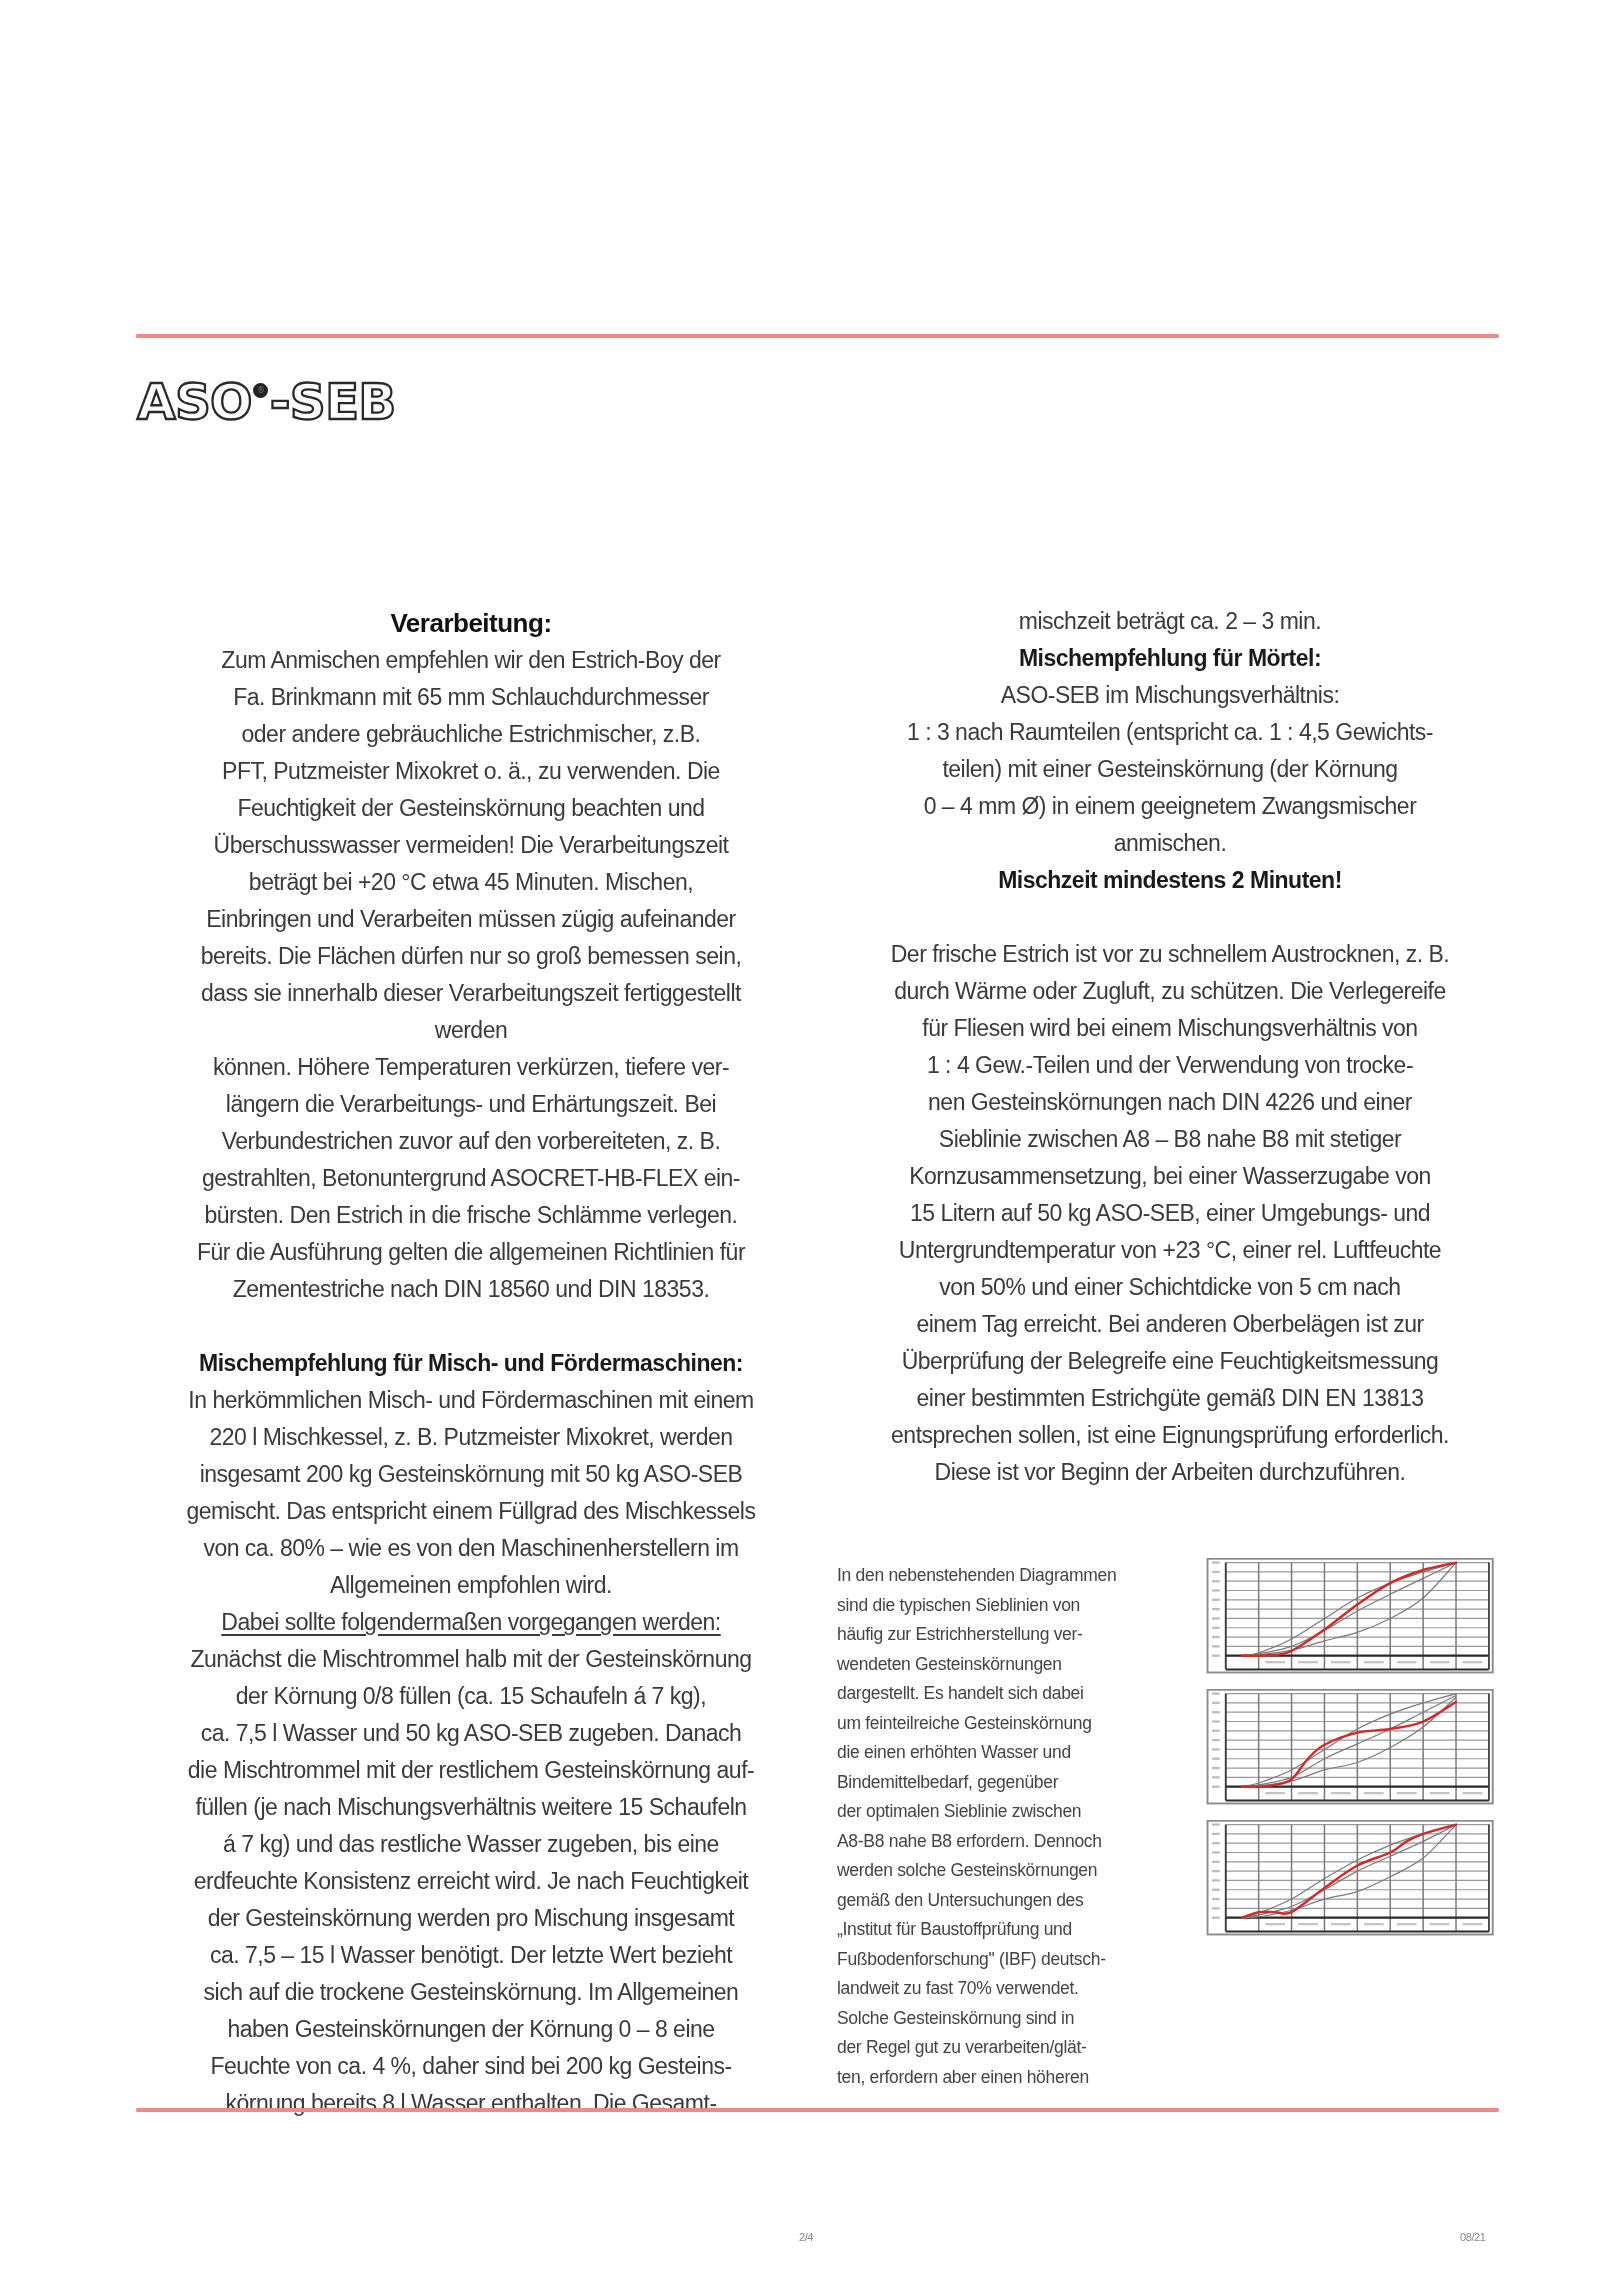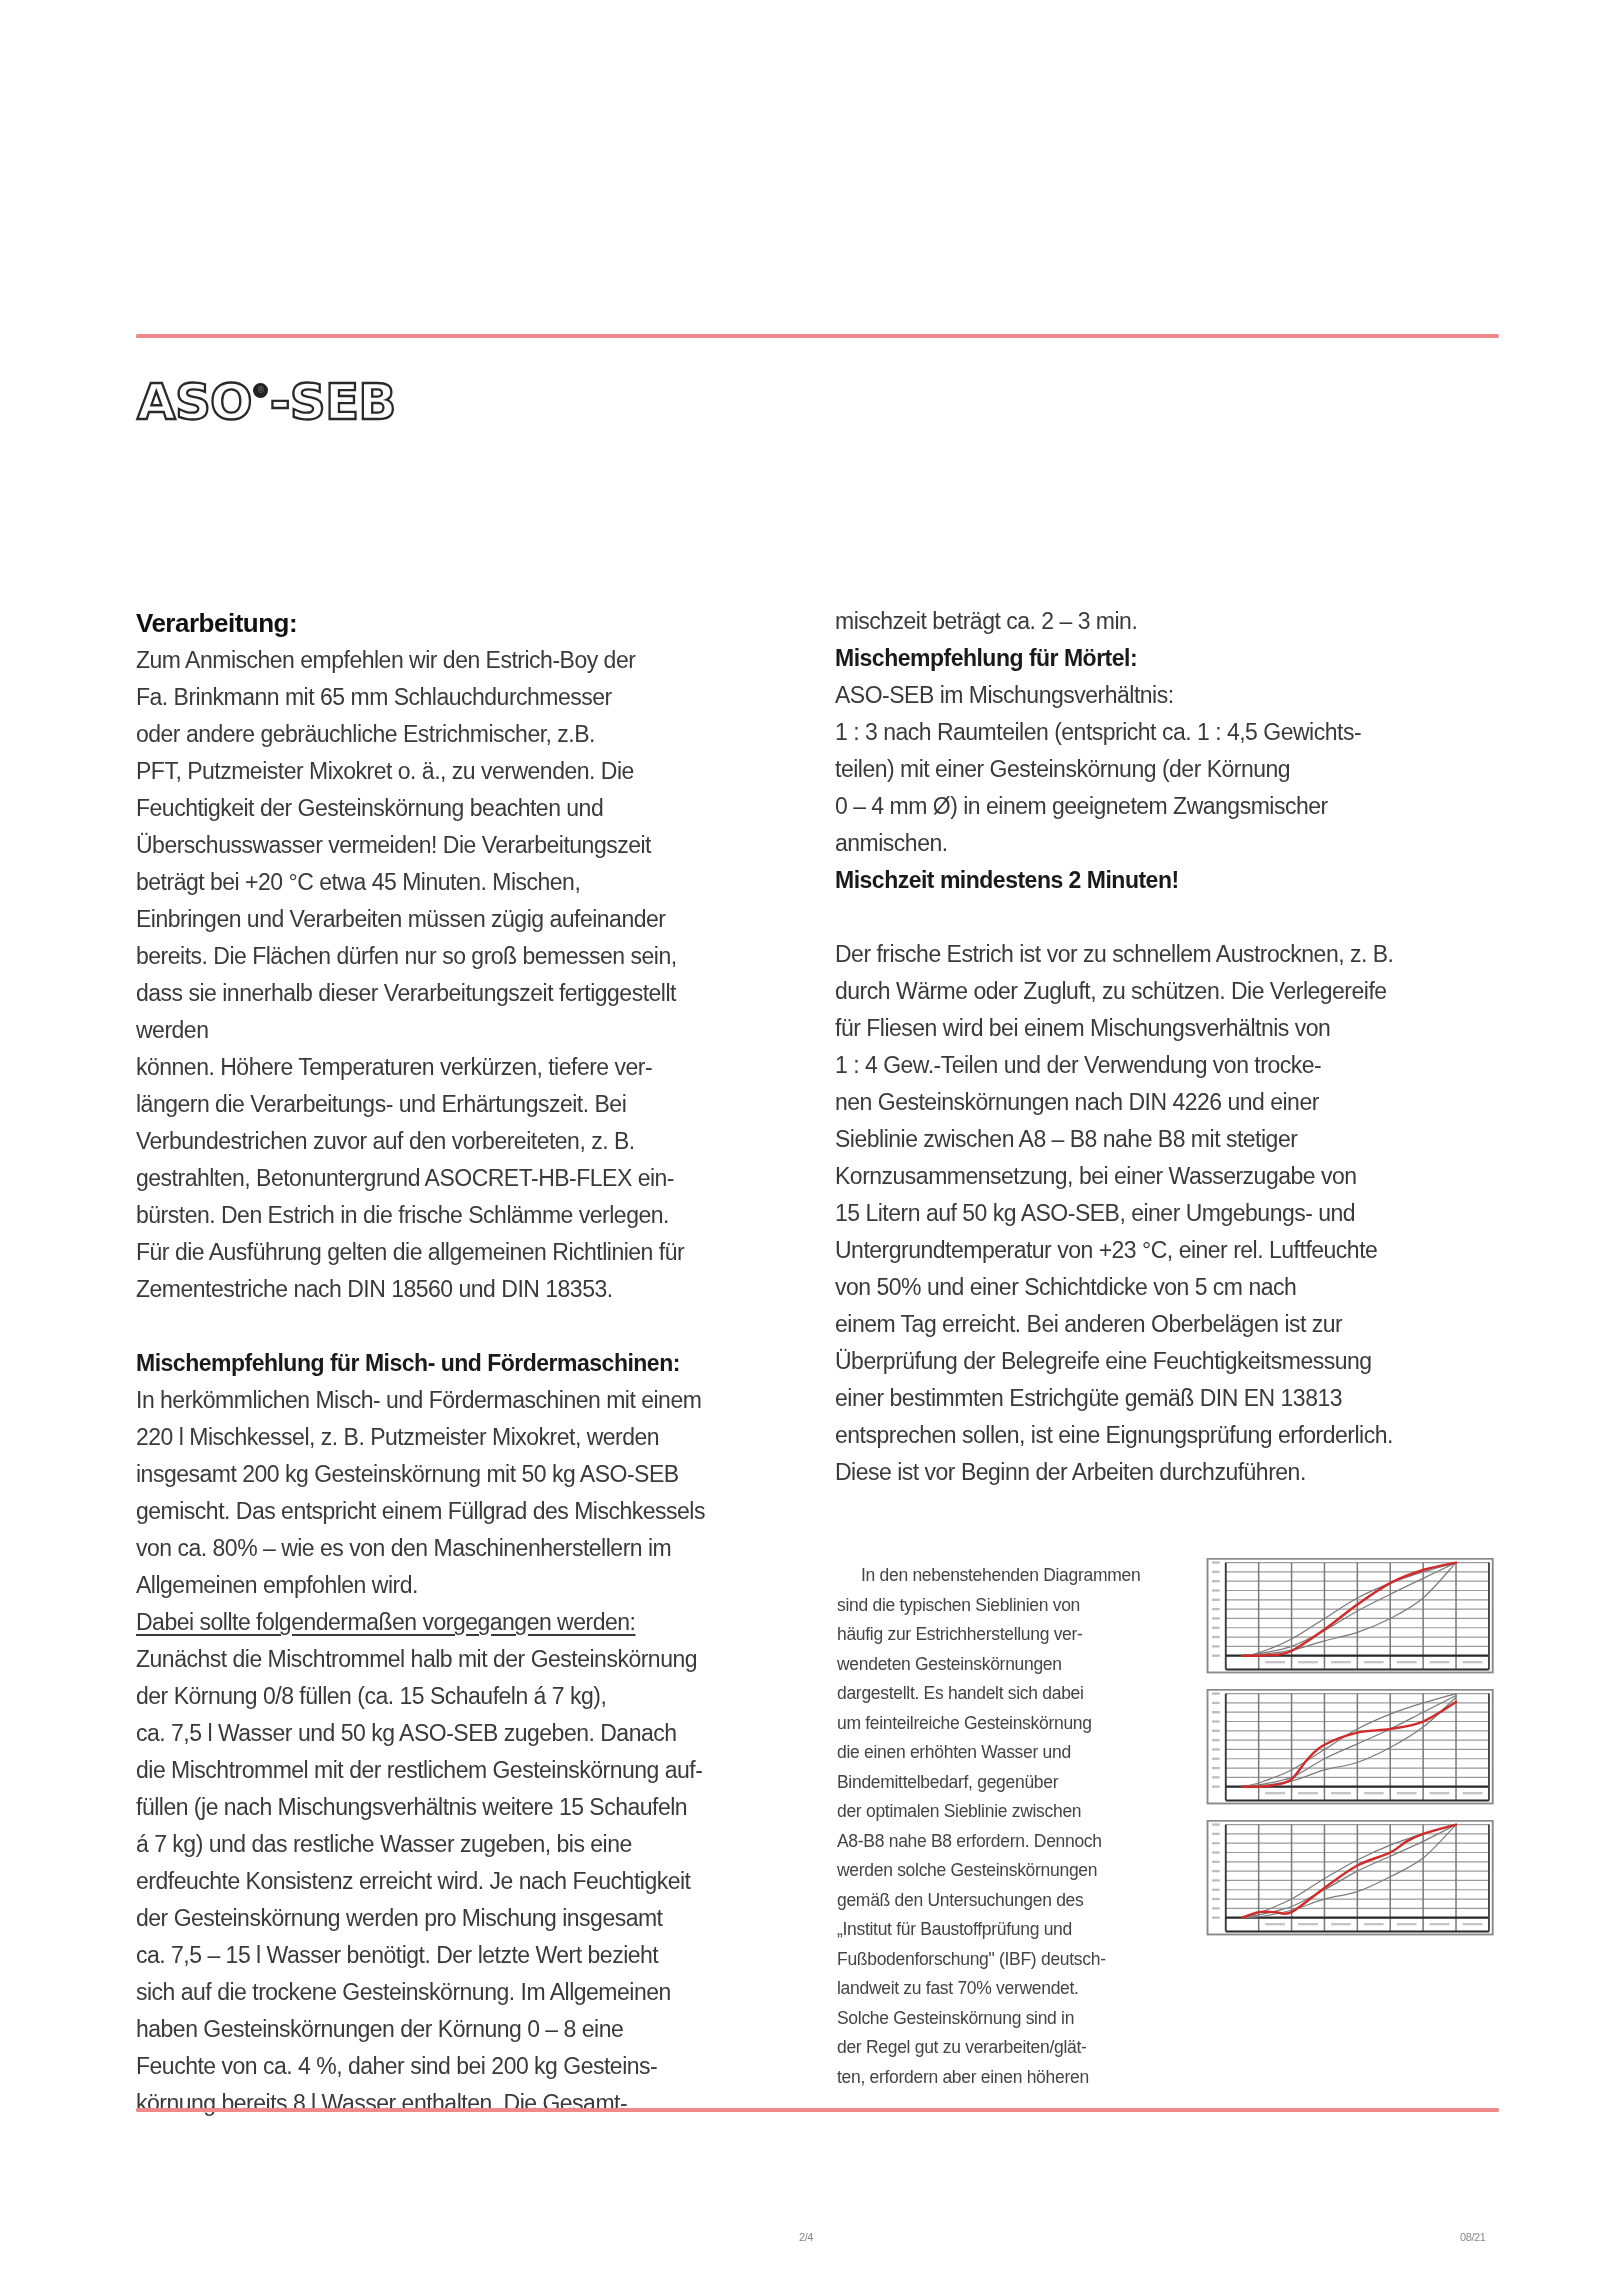--- a/index.html
+++ b/index.html
@@ -13,21 +13,21 @@
   .logo { position: absolute; left: 137px; top: 375px; height: 53px;
           display: flex; align-items: center; }
   .logo-text { font-family: "DejaVu Sans", sans-serif; font-weight: bold; font-size: 50px;
                letter-spacing: -0.8px; color: #ffffff;
                -webkit-text-stroke: 2.3px #2a2a2a; line-height: 1; }
   .logo-reg { display: inline-block; width: 15px; height: 15px; border-radius: 50%;
               background: #222; color: #777; font-size: 8.4px; text-align: center; line-height: 15px;
               font-family: "DejaVu Sans", sans-serif; margin: 0 1.5px; align-self: flex-start; margin-top: 7.6px; }
 
   .col { position: absolute; font-size: 23px; line-height: 37px; letter-spacing: -0.5px;
-         white-space: nowrap; }
+         white-space: nowrap; text-align: center; }
   #col-left { left: 136px; top: 605px; width: 670px; }
   #col-right { left: 835px; top: 603px; width: 670px; }
   .line { display: block; height: 37px; }
   .heading-main { font-weight: bold; color: #111; font-size: 26px; }
   .heading { font-weight: bold; color: #1a1a1a; }
   .underline { text-decoration: underline; text-underline-offset: 3.8px; }
   .gap { display: block; height: 37px; }
 
   #side-text { position: absolute; left: 837px; top: 1561px; width: 365px; font-size: 17.5px;
                line-height: 29.5px; letter-spacing: -0.3px; color: #444; white-space: nowrap; }
@@ -117,21 +117,21 @@
     <span class="line">Untergrundtemperatur von +23 °C, einer rel. Luftfeuchte</span>
     <span class="line">von 50% und einer Schichtdicke von 5 cm nach</span>
     <span class="line">einem Tag erreicht. Bei anderen Oberbelägen ist zur</span>
     <span class="line">Überprüfung der Belegreife eine Feuchtigkeitsmessung</span>
     <span class="line">einer bestimmten Estrichgüte gemäß DIN EN 13813</span>
     <span class="line">entsprechen sollen, ist eine Eignungsprüfung erforderlich.</span>
     <span class="line">Diese ist vor Beginn der Arbeiten durchzuführen.</span>
   </div>
 
 <div id="side-text">
-    <span class="line" style="height: 29.5px; margin-left: 24px;">In den nebenstehenden Diagrammen</span>
+    <span class="line" style="height: 29.5px;">In den nebenstehenden Diagrammen</span>
     <span class="line" style="height: 29.5px;">sind die typischen Sieblinien von</span>
     <span class="line" style="height: 29.5px;">häufig zur Estrichherstellung ver-</span>
     <span class="line" style="height: 29.5px;">wendeten Gesteinskörnungen</span>
     <span class="line" style="height: 29.5px;">dargestellt. Es handelt sich dabei</span>
     <span class="line" style="height: 29.5px;">um feinteilreiche Gesteinskörnung</span>
     <span class="line" style="height: 29.5px;">die einen erhöhten Wasser und</span>
     <span class="line" style="height: 29.5px;">Bindemittelbedarf, gegenüber</span>
     <span class="line" style="height: 29.5px;">der optimalen Sieblinie zwischen</span>
     <span class="line" style="height: 29.5px;">A8-B8 nahe B8 erfordern. Dennoch</span>
     <span class="line" style="height: 29.5px;">werden solche Gesteinskörnungen</span>

